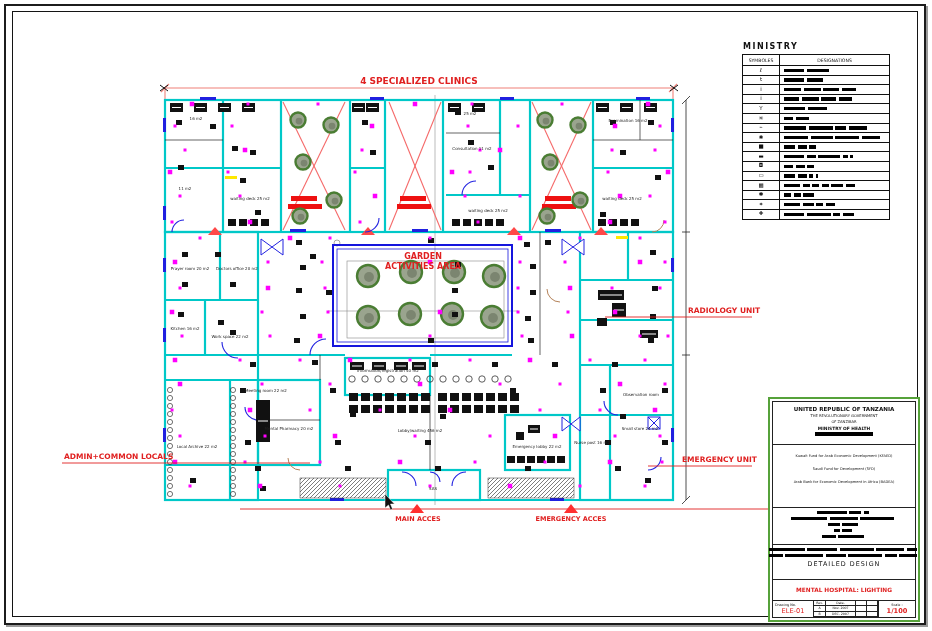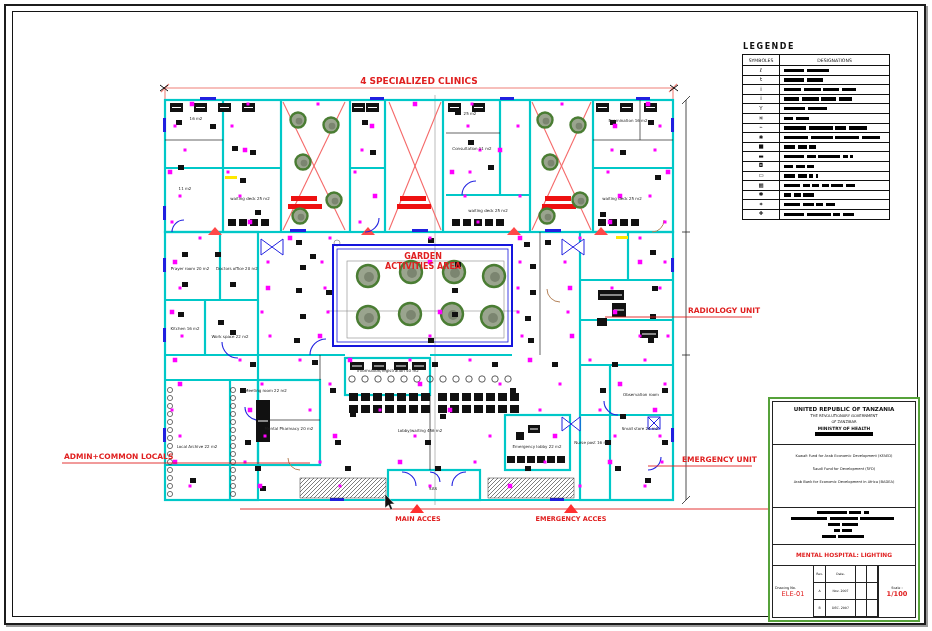--- a/index.html
+++ b/index.html
@@ -659,21 +659,21 @@
     <text class="rlabel" x="688" y="313" font-size="7.5" text-anchor="start">RADIOLOGY UNIT</text>
     <text class="rlabel" x="64" y="459" font-size="7.5" text-anchor="start">ADMIN+COMMON LOCALS</text>
     <text class="rlabel" x="682" y="462" font-size="7.5" text-anchor="start">EMERGENCY UNIT</text>
     <text class="rlabel" x="418" y="521" font-size="6.5" text-anchor="middle">MAIN ACCES</text>
     <text class="rlabel" x="571" y="521" font-size="6.5" text-anchor="middle">EMERGENCY ACCES</text>
 
     <polygon points="385,494 385,508 388.5,505 390.5,510 392.5,509 390.5,504 394.5,504" fill="#111" stroke="#fff" stroke-width="0.5"></polygon>
   </svg>
 
   <div class="legend">
-    <div class="legend-title">LEGENDE</div>
+    <div class="legend-title">MINISTRY</div>
     <div class="legend-table">
       <div class="legend-head">
         <div class="lh-sym">SYMBOLES</div>
         <div class="lh-des">DESIGNATIONS</div>
       </div>
       <div id="legend-rows">
           <div class="lrow">
             <div class="lsym">ℓ</div>
             <div class="lbars">
               <span class="lbar" style="width: 20px;"></span>
@@ -843,20 +843,40 @@
         </div>
         <div class="barrow">
           <span class="lbar" style="width: 6px;"></span>
           <span class="lbar" style="width: 10px;"></span>
         </div>
         <div class="barrow">
           <span class="lbar" style="width: 14px;"></span>
           <span class="lbar" style="width: 26px;"></span>
         </div>
       </div>
+    <div class="tbox" style="height:36px;" id="redacted-b">
+      <div id="redacted-b-rows">
+          <div class="barrow">
+            <span class="lbar" style="width: 36px;"></span>
+            <span class="lbar" style="width: 30px;"></span>
+            <span class="lbar" style="width: 34px;"></span>
+            <span class="lbar" style="width: 28px;"></span>
+            <span class="lbar" style="width: 10px;"></span>
+          </div>
+          <div class="barrow">
+            <span class="lbar" style="width: 14px;"></span>
+            <span class="lbar" style="width: 38px;"></span>
+            <span class="lbar" style="width: 20px;"></span>
+            <span class="lbar" style="width: 34px;"></span>
+            <span class="lbar" style="width: 12px;"></span>
+            <span class="lbar" style="width: 18px;"></span>
+          </div>
+        </div>
+      <div class="tb-detail">DETAILED DESIGN</div>
+    </div>
     <div class="tbox tb-red" style="height:22px;">MENTAL HOSPITAL: LIGHTING</div>
     <div class="tbox" style="flex:1;">
       <div class="tb-bottom">
         <div class="tb-dno">
           <div class="tb-dno-lab">Drawing No.</div>
           <div class="tb-dno-val">ELE-01</div>
         </div>
         <div class="tb-rev" id="rev-table">
             <div>Rev.</div>
             <div>Date.</div>

